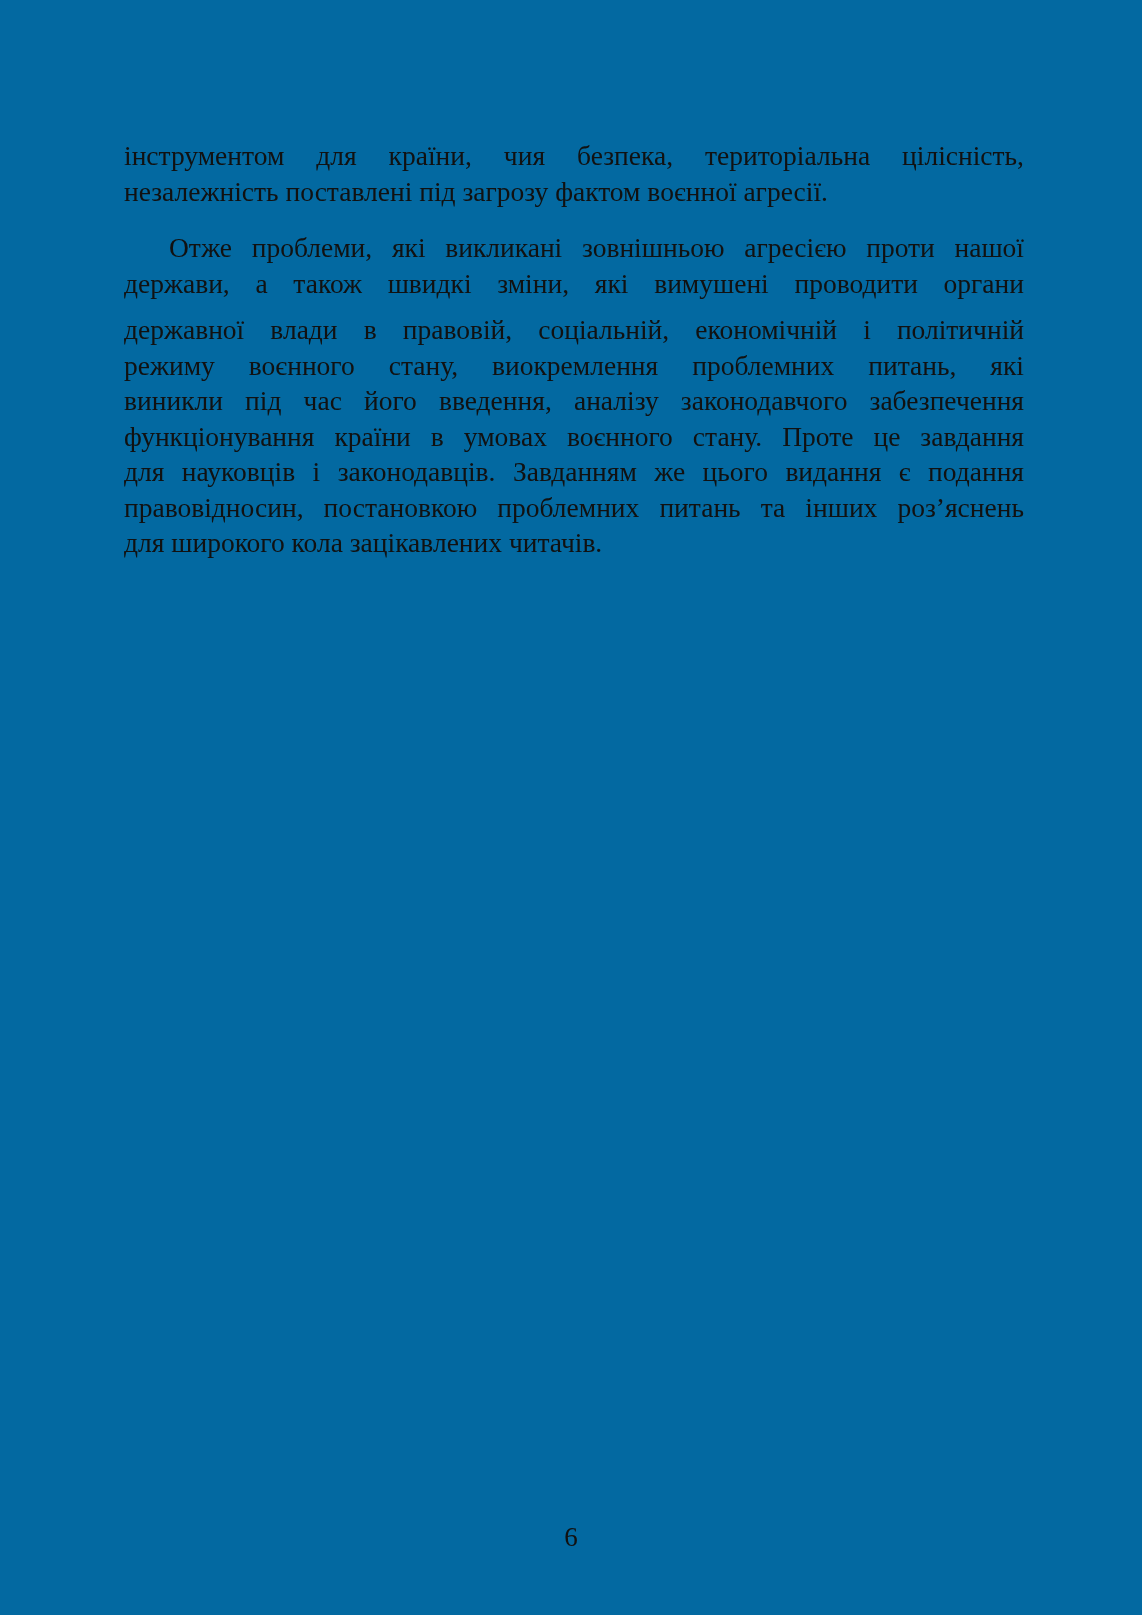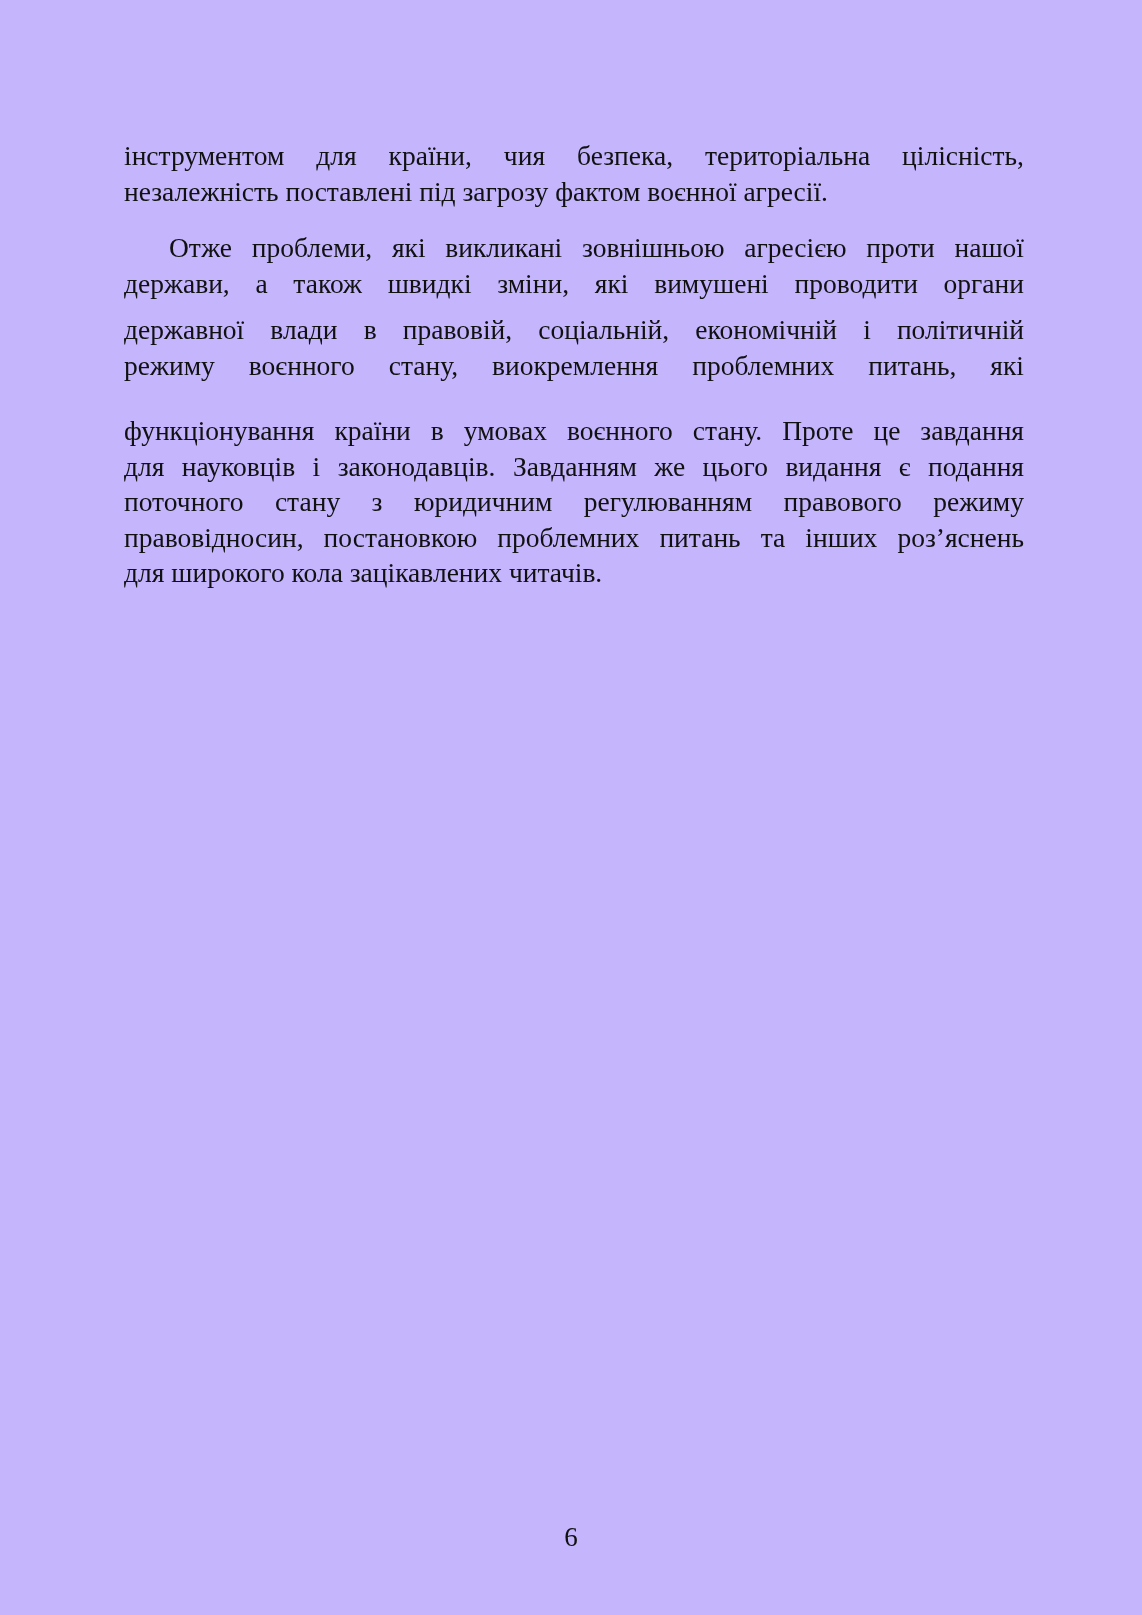--- a/index.html
+++ b/index.html
@@ -1,17 +1,17 @@
 <!DOCTYPE html>
 <html><head>
   <meta charset="utf-8">
   <style>
     html, body { margin: 0; padding: 0; background: #ffffff; }
     body { width: 1142px; height: 1615px; position: relative; overflow: hidden; }
-    .page { position: absolute; left: 0; top: 0; width: 1142px; height: 1615px; background: #c4b5fd; }
+    .page { position: absolute; left: 0; top: 0; width: 1142px; height: 1615px; background: #0369a1; }
     .text-block {
       position: absolute; left: 124px; top: 138px; width: 900px;
       font-family: "Liberation Serif", "DejaVu Serif", serif;
       font-size: 27.5px; line-height: 35.5px; color: #111;
     }
     .line { display: block; text-align: justify; text-align-last: justify; white-space: nowrap; height: 35.5px; }
     .line.last { text-align-last: left; }
     .line.indent { padding-left: 45px; }
     .page-number {
       position: absolute; left: 0; width: 1142px; top: 1522px; text-align: center;
@@ -25,21 +25,21 @@
   <div class="text-block">
     <div>
       <span class="line" style="white-space: normal; overflow: hidden;">інструментом для країни, чия безпека, територіальна цілісність,</span>
       <span class="line last">незалежність поставлені під загрозу фактом воєнної агресії.</span>
     </div>
     <div>
       <span class="line indent" style="white-space: normal; overflow: hidden; margin-top: 21px;">Отже проблеми, які викликані зовнішньою агресією проти нашої</span>
       <span class="line" style="white-space: normal; overflow: hidden;">держави, а також швидкі зміни, які вимушені проводити органи</span>
       <span class="line" style="white-space: normal; overflow: hidden; margin-top: 11px;">державної влади в правовій, соціальній, економічній і політичній</span>
       <span class="line" style="white-space: normal; overflow: hidden;">режиму воєнного стану, виокремлення проблемних питань, які</span>
-      <span class="line" style="white-space: normal; overflow: hidden; margin-top: 30px;">функціонування країни в умовах воєнного стану. Проте це завдання</span>
+      <span class="line" style="white-space: normal; overflow: hidden;">виникли під час його введення, аналізу законодавчого забезпечення</span>
+      <span class="line" style="white-space: normal; overflow: hidden;">функціонування країни в умовах воєнного стану. Проте це завдання</span>
       <span class="line" style="white-space: normal; overflow: hidden;">для науковців і законодавців. Завданням же цього видання є подання</span>
-      <span class="line" style="white-space: normal; overflow: hidden;">поточного стану з юридичним регулюванням правового режиму</span>
       <span class="line" style="white-space: normal; overflow: hidden;">правовідносин, постановкою проблемних питань та інших роз’яснень</span>
       <span class="line last">для широкого кола зацікавлених читачів.</span>
     </div>
   </div>
   <div class="page-number">6</div>
 </div>
 
 </body></html>

